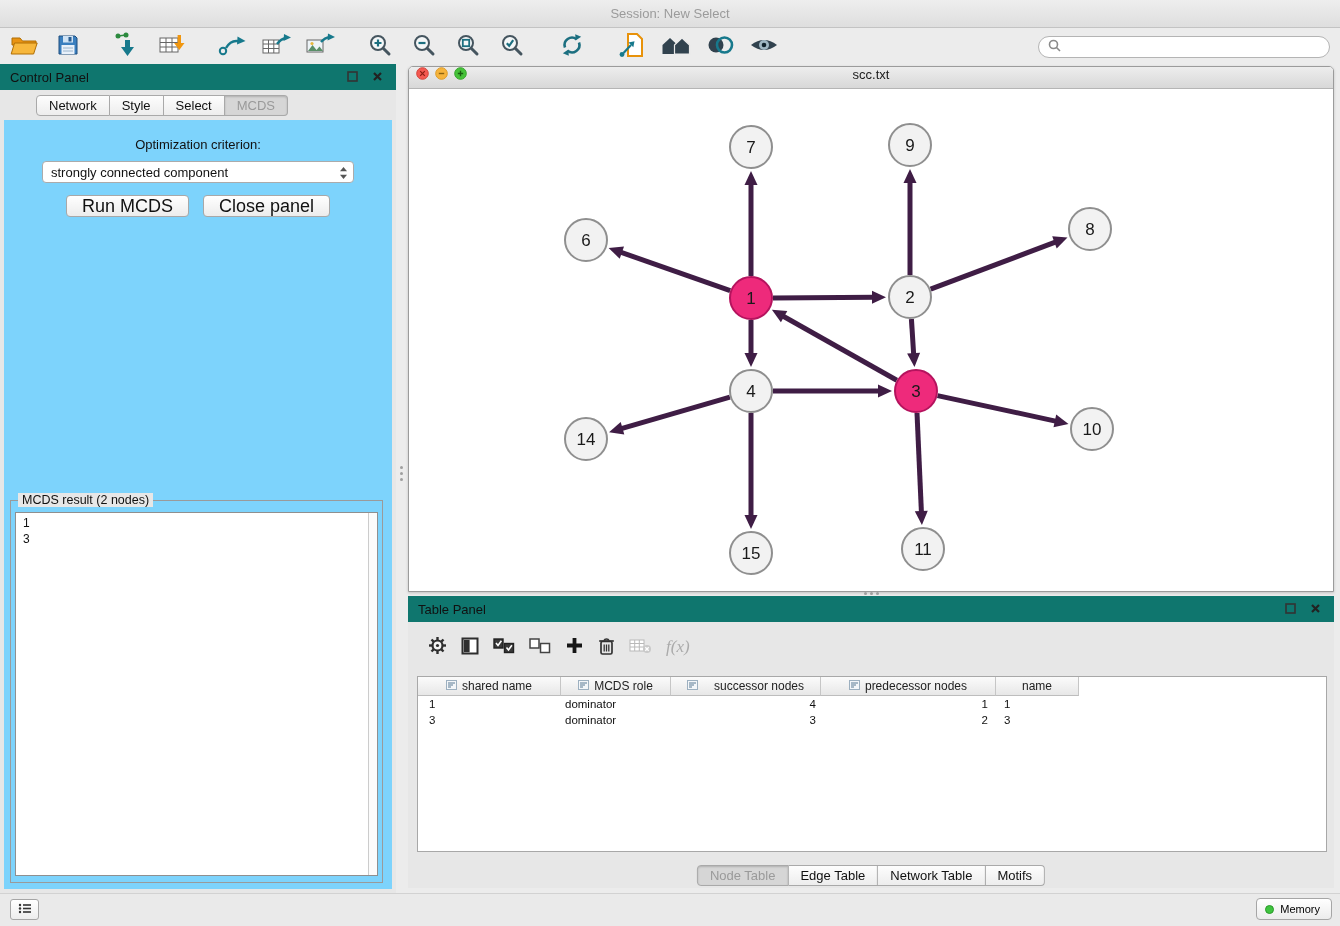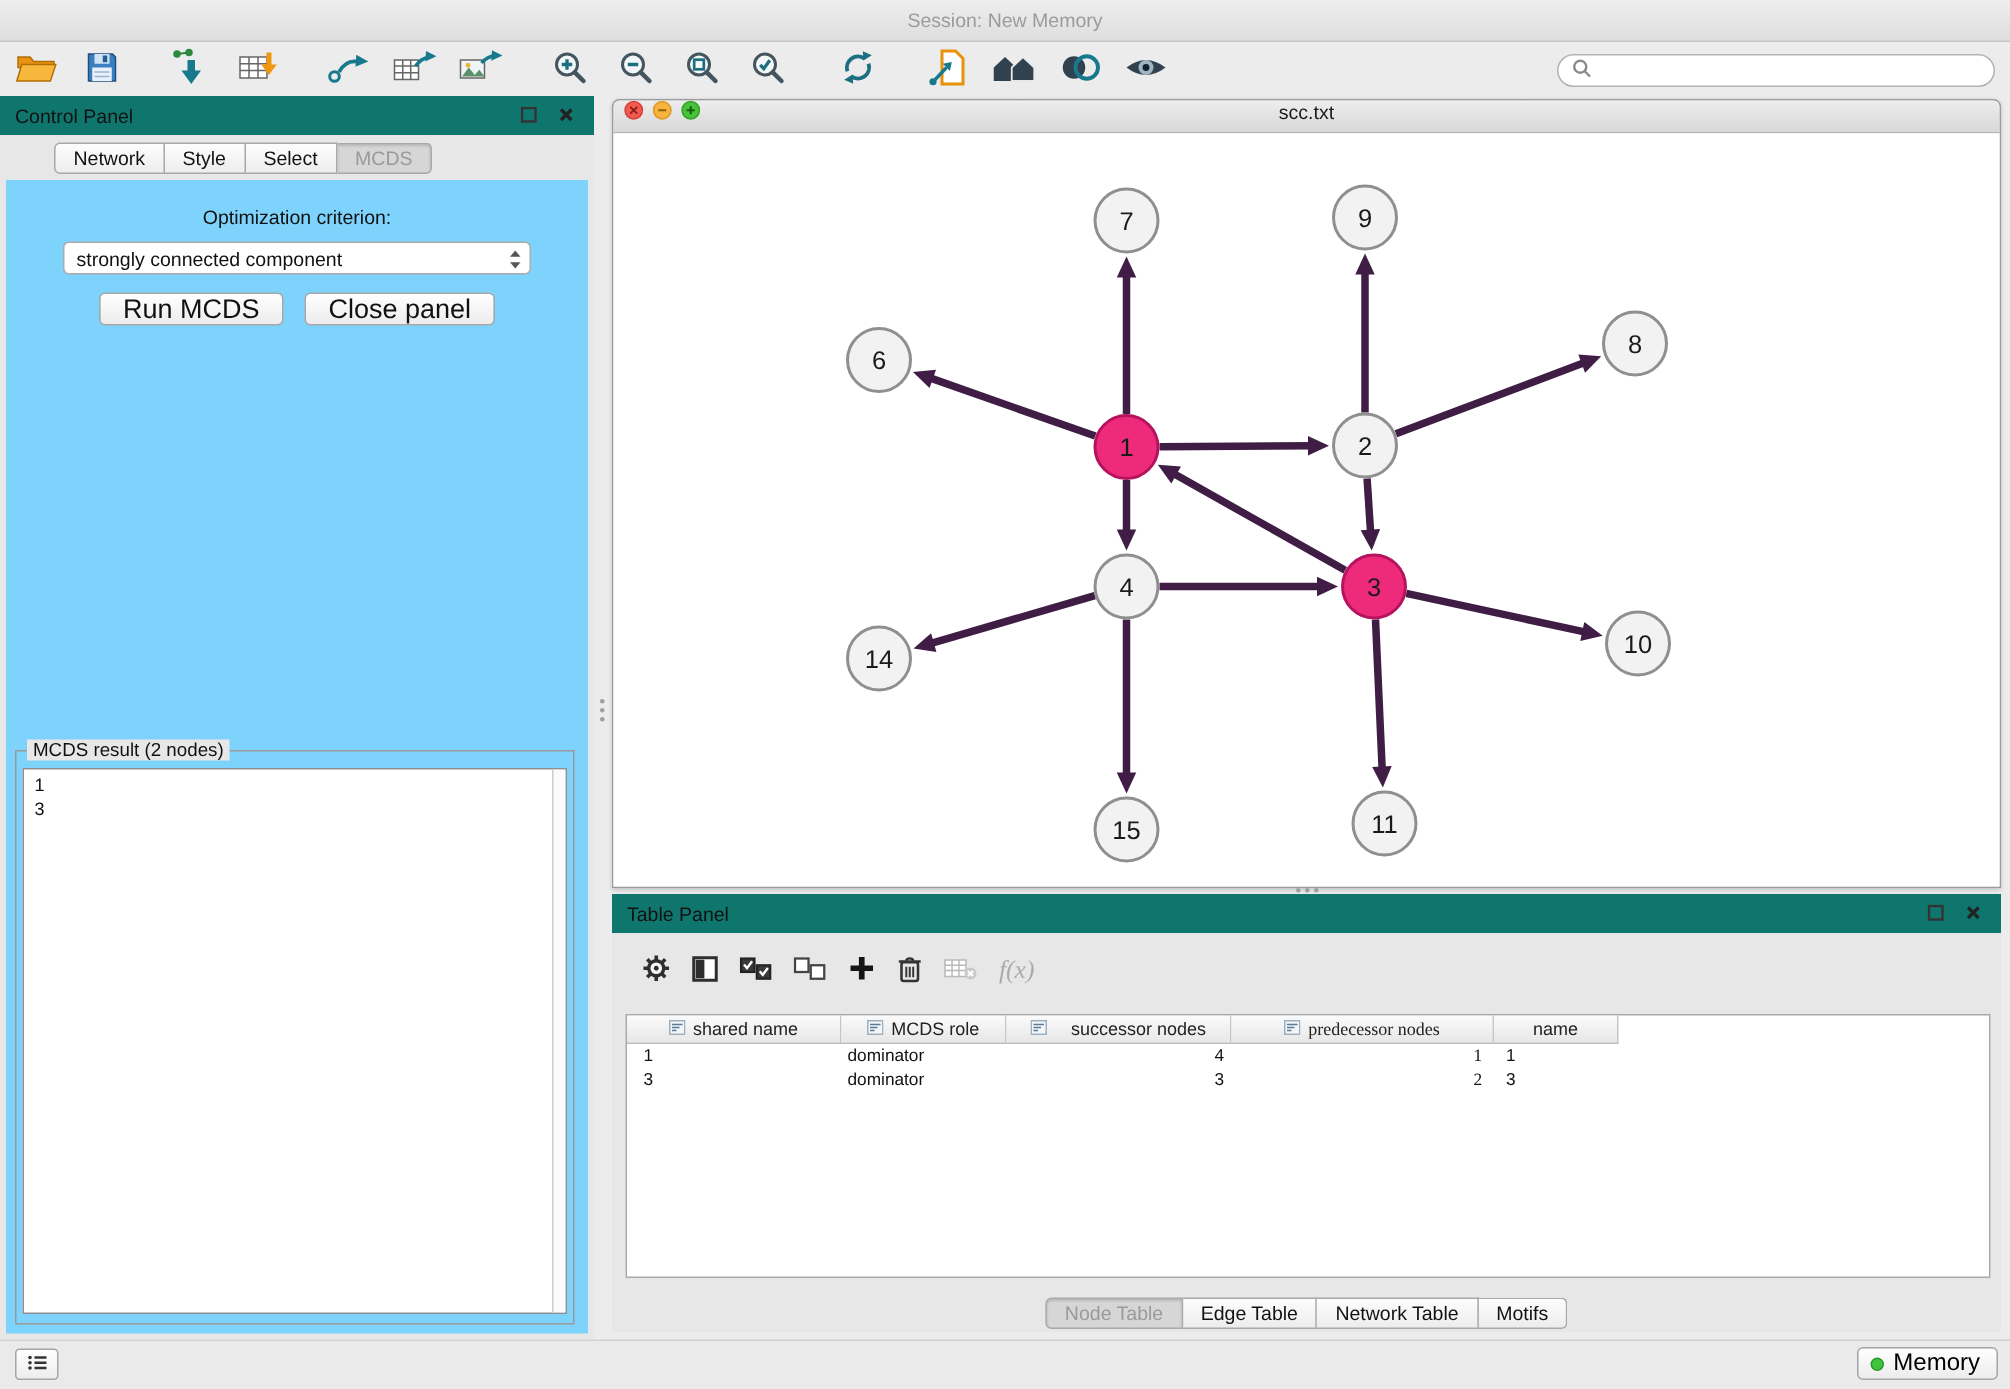--- a/index.html
+++ b/index.html
@@ -58,44 +58,44 @@
 
   
   .table-panel { position:absolute; left:408px; top:596px; width:926px; height:292px; background:#e7e7e7; }
   .tp-toolbar { height:50px; display:flex; align-items:center; gap:14px; padding-left:20px; }
   .tp-btn { background:none; border:none; display:flex; align-items:center; justify-content:center; height:26px; cursor:default; }
   .fx { font-family:"Liberation Serif","DejaVu Serif",serif; font-style:italic; font-size:17px; color:#ababab; }
   .table-box { position:absolute; left:9px; right:7px; top:80px; height:176px; background:#fff; border:1px solid #a8a8a8; overflow:hidden; }
   .thead { display:flex; height:19px; }
   .th { background:linear-gradient(#fbfbfb,#e7e7e7); border-right:1px solid #c6c6c6; border-bottom:1px solid #bdbdbd; display:flex; align-items:center; justify-content:center; gap:5px; font-size:12px; color:#222; cursor:default; }
   .th-filler { flex:1; }
-  .c0 { width:143px; } .c1 { width:110px; } .c2 { width:150px;gap:16px; } .c3 { width:175px;font-family:Liberation Serif, serif; } .c4 { width:83px; }
+  .c0 { width:143px; } .c1 { width:110px; } .c2 { width:150px;gap:16px; } .c3 { width:175px; } .c4 { width:83px; }
   .trow { display:flex; height:16px; font-size:11.5px; }
   .td { display:flex; align-items:center; overflow:hidden; }
   .td.c0 { padding-left:11px; }
   .td.c1 { padding-left:4px; }
   .td.num { justify-content:flex-end; }
   .td.c2 { padding-right:5px; }
   .td.c3 { padding-right:8px; }
   .td.c4 { padding-left:8px; }
   .tp-tabs { position:absolute; bottom:2px; left:50%; transform:translateX(-50%); display:flex; height:21px; }
 
   
   .statusbar { position:absolute; left:0; right:0; bottom:0; height:33px; background:#eaeaea; border-top:1px solid #d2d2d2; }
   .list-btn { position:absolute; left:10px; bottom:6px; width:29px; height:21px; background:linear-gradient(#ffffff,#ededed); border:1px solid #a6a6a6; border-radius:3px; display:flex; align-items:center; justify-content:center; cursor:default; }
-  .memory-btn { position:absolute; right:8px; bottom:6px; height:22px; padding:0 11px 0 8px; display:flex; align-items:center; gap:6px; background:linear-gradient(#ffffff,#ececec); border:1px solid #a6a6a6; border-radius:4px; font-size:16px; font-family:inherit; cursor:default; }
+  .memory-btn { position:absolute; right:8px; bottom:6px; height:22px; padding:0 11px 0 8px; display:flex; align-items:center; gap:6px; background:linear-gradient(#ffffff,#ececec); border:1px solid #a6a6a6; border-radius:4px; font-size:11px; font-family:inherit; cursor:default; }
   .memory-dot { width:9px; height:9px; border-radius:50%; background:#3fc43f; border:1px solid #2a9a2a; }
 </style>
 </head>
 <body>
 
 <div class="app">
 
   <div class="titlebar">
-    <span>Session: New Memory</span>
+    <span>Session: New Select</span>
   </div>
 
   <div class="toolbar">
     <button class="tb">
       <span><svg width="28" height="24" viewBox="0 0 28 24">
             <path d="M2 5 h8 l2.5 3 H26 v4 H2 z" fill="#e99312" stroke="#b06f05"></path>
             <path d="M4.5 10 H27.2 L23.6 21 H1.2 z" fill="#f7b73c" stroke="#b06f05"></path>
           </svg></span>
     </button>
     <button class="tb">

